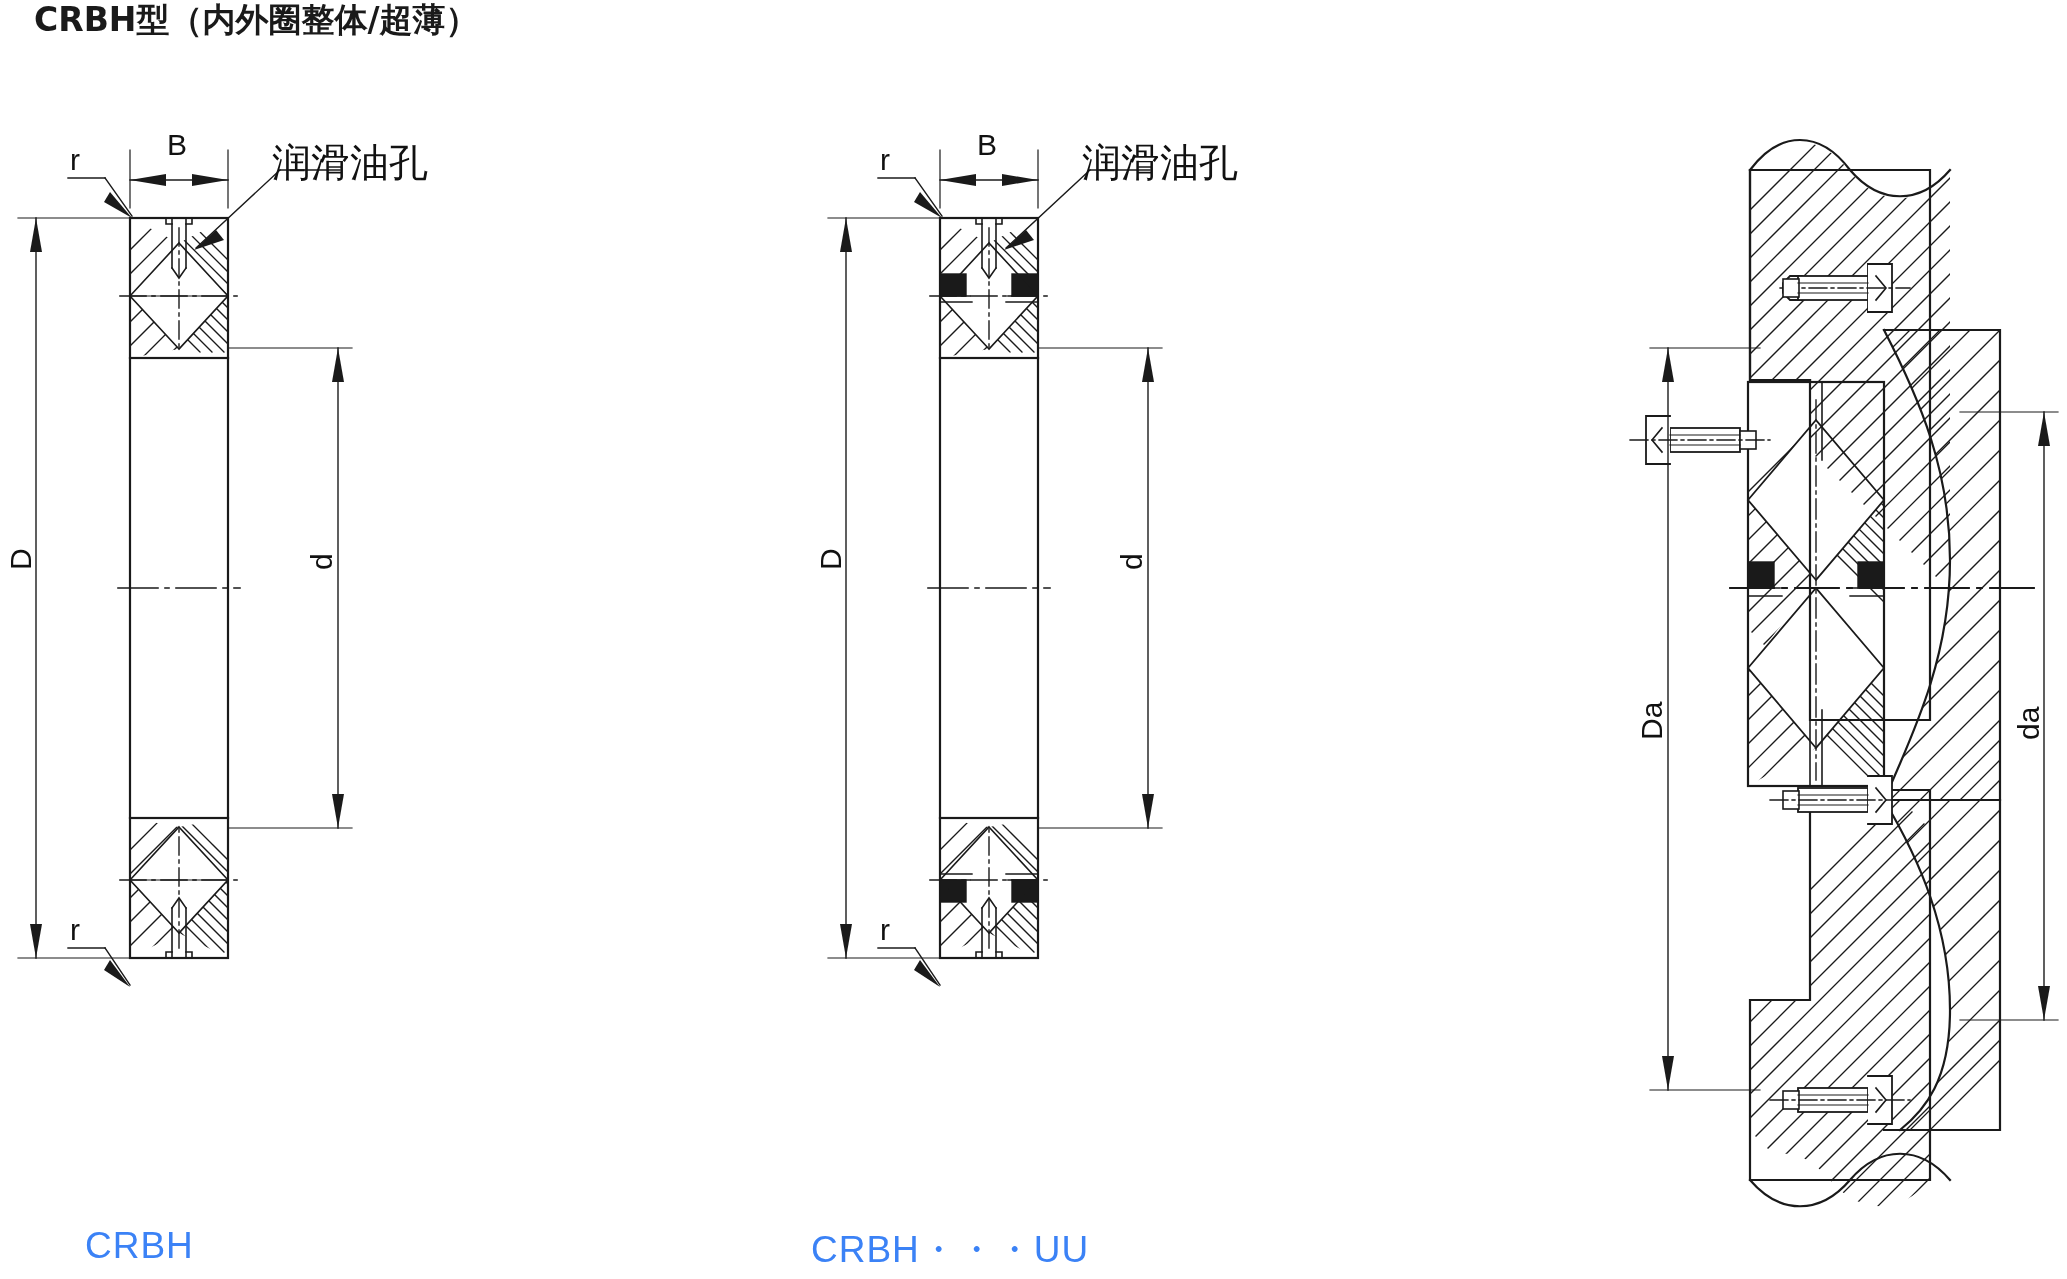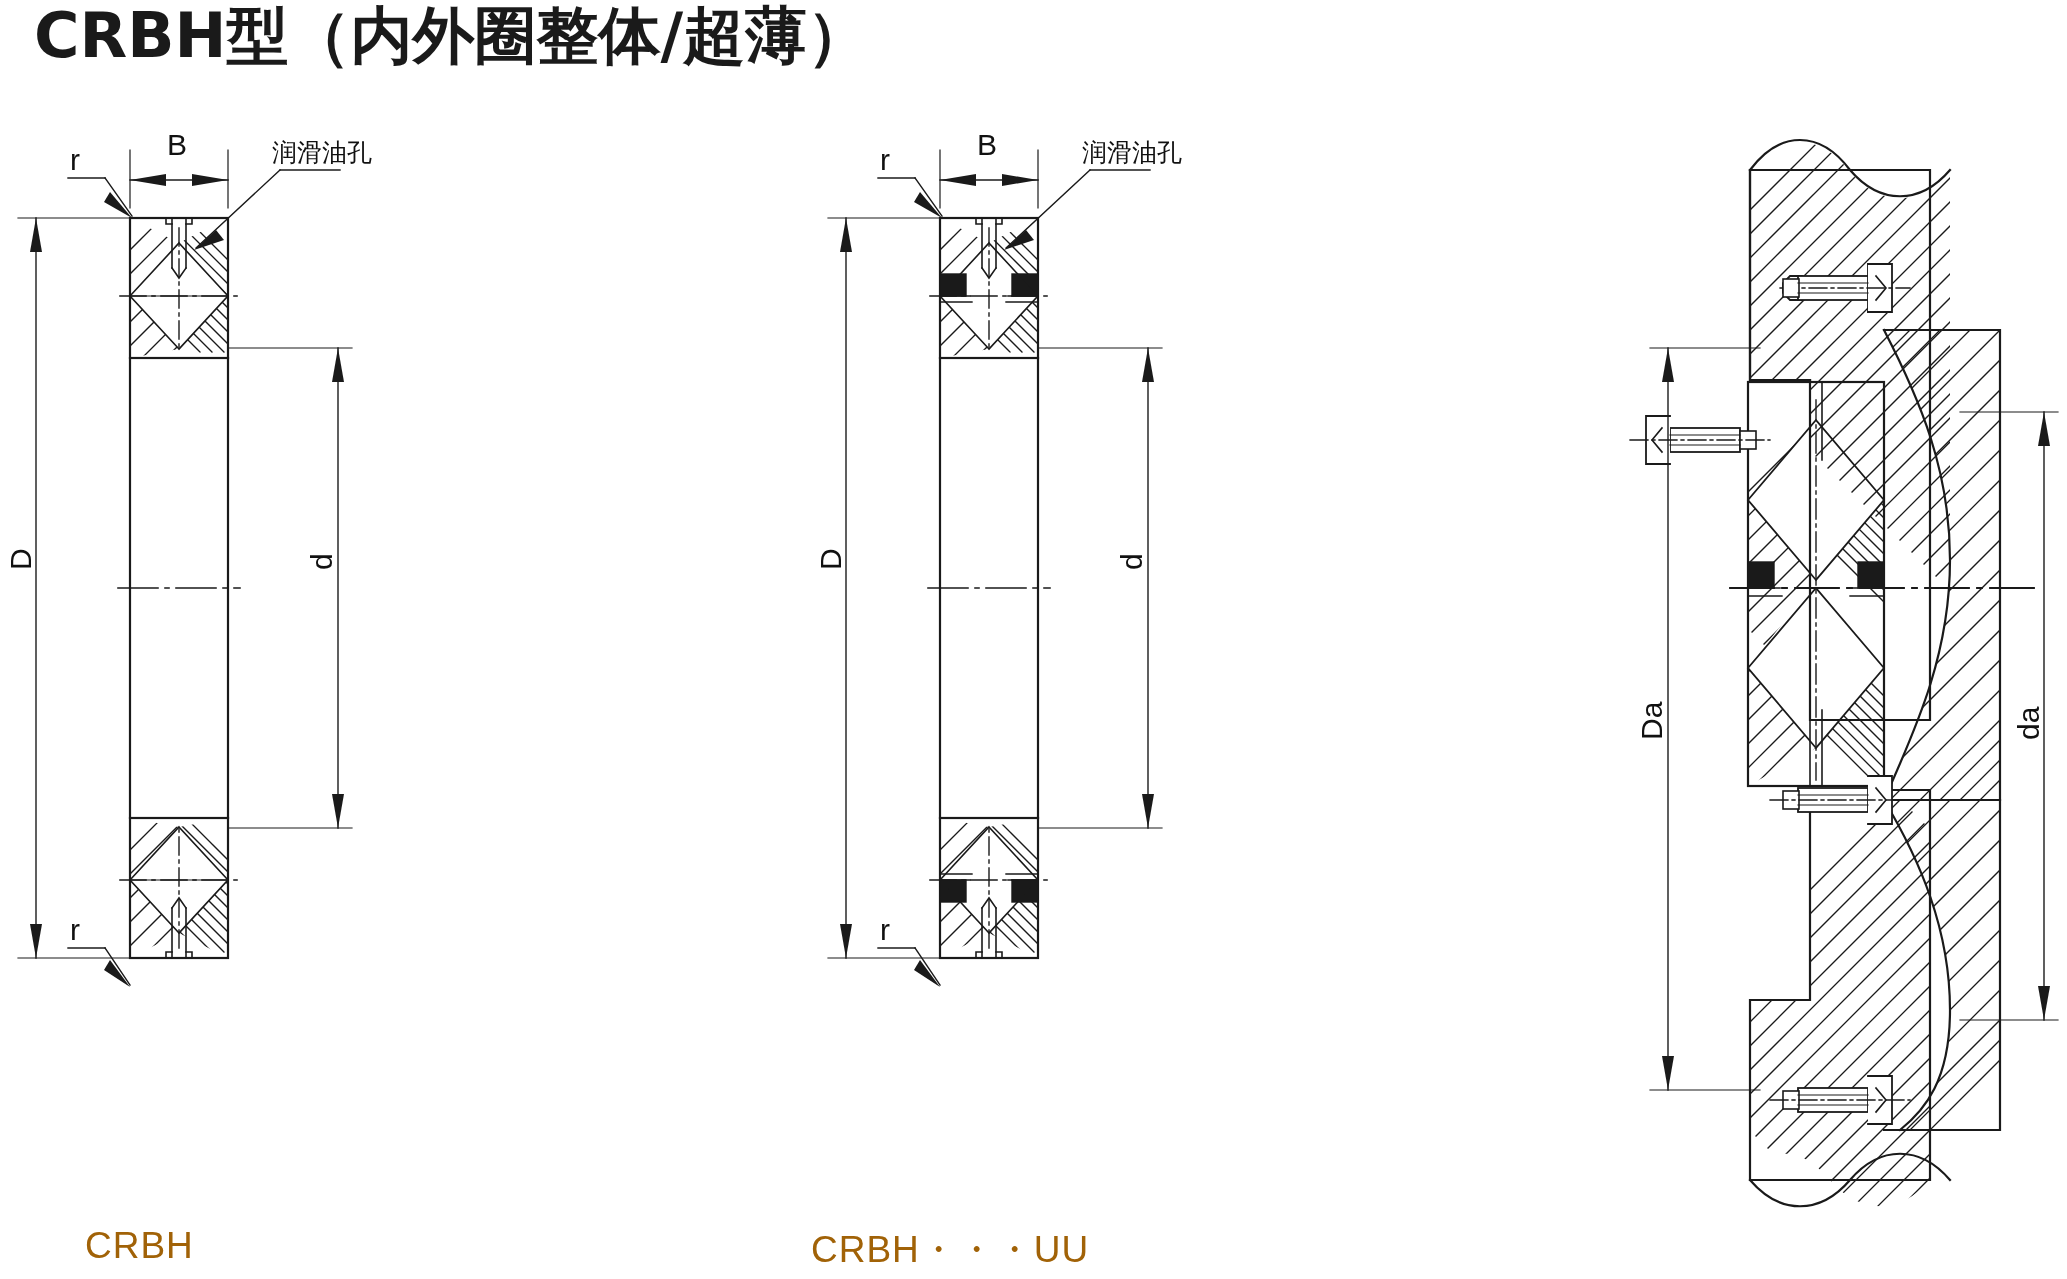--- a/index.html
+++ b/index.html
@@ -3,36 +3,36 @@
 <meta charset="utf-8">
 <style>
   html,body{margin:0;padding:0;background:#ffffff;}
   body{
     width:2067px;height:1279px;position:relative;overflow:hidden;
     font-family:"Liberation Sans","DejaVu Sans",sans-serif;
     color:#1a1a1a;
   }
   #page-title{
     position:absolute;left:34px;top:2px;
-    font-size:62px;font-weight:bold;letter-spacing:0px;
+    font-size:33px;font-weight:bold;letter-spacing:0px;
     white-space:nowrap;line-height:1.1;
     font-family:"DejaVu Sans","Liberation Sans",sans-serif;
   }
   .fig{position:absolute;}
   .lbl{
     position:absolute;white-space:nowrap;
     font-family:"Liberation Sans","DejaVu Sans",sans-serif;
     font-size:30px;color:#111;
   }
-  .lbl.cn{font-family:Liberation Mono, monospace;font-size:25px;}
+  .lbl.cn{font-family:Liberation Mono, monospace;font-size:39px;}
   .lbl.rot{transform:rotate(-90deg);transform-origin:left top;}
   .caption{
     position:absolute;white-space:nowrap;
     font-family:"Liberation Sans","DejaVu Sans",sans-serif;
-    font-size:37px;color:#a16207;letter-spacing:1px;
+    font-size:37px;color:#3b82f6;letter-spacing:1px;
   }
   svg{display:block;overflow:visible;}
 </style>
 </head>
 <body>
 
 <div id="page-title">CRBH型（内外圈整体/超薄）</div>
 
 <div class="fig" style="left:0;top:0;width:480px;height:1279px;">
   <svg width="480" height="1279" viewBox="0 0 480 1279">

